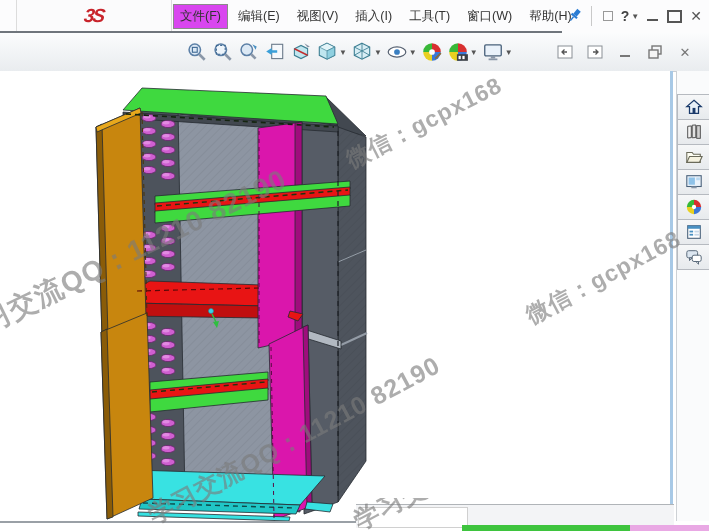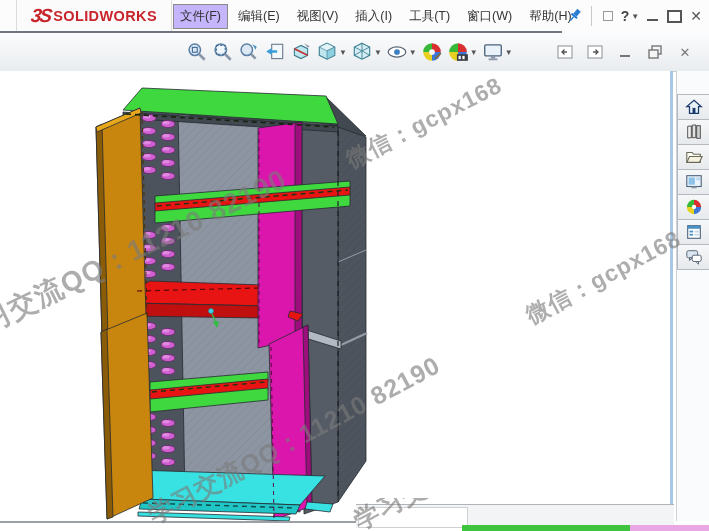--- a/index.html
+++ b/index.html
@@ -7,21 +7,21 @@
        font-family:"Liberation Sans","DejaVu Sans",sans-serif;-webkit-font-smoothing:antialiased;}
   
   .menubar{position:absolute;left:0;top:0;width:709px;height:33px;background:#fcfcfd;}
   .logo-tab{position:absolute;left:16px;top:0;width:154px;height:31px;background:#fbfbfc;
             border-left:1px solid #dcdcdc;border-right:1px solid #dcdcdc;
             display:flex;align-items:center;justify-content:center;gap:3px;}
   .logo-mark{color:#c8242b;font-weight:bold;font-style:italic;font-size:19px;transform:skewX(-8deg);letter-spacing:-2px;}
   .logo-text{color:#c8242b;font-weight:bold;font-size:14.5px;letter-spacing:.4px;}
   .menus{position:absolute;left:173px;top:4px;display:flex;gap:3px;}
   .menu-item{font-size:12.5px;color:#333;padding:4px 7px;white-space:nowrap;}
-  .menu-item.active{border:1px solid #8a8a8a;background:#c4b5fd;padding:3px 6px;}
+  .menu-item.active{border:1px solid #8a8a8a;background:#d946ef;padding:3px 6px;}
   .mb-right{position:absolute;right:2px;top:2px;height:28px;display:flex;align-items:center;}
   .mb-btn{width:22px;height:24px;display:flex;align-items:center;justify-content:center;color:#555;}
   .mb-sep{width:1px;height:20px;background:#c9c9c9;margin:0 5px;}
   .help-q{font-size:14px;font-weight:bold;color:#444;}
   .caret{font-size:8px;color:#555;margin-left:2px;}
   .glyph-box{width:8px;height:8px;border:1px solid #999;}
   .min-bar{width:11px;height:2px;background:#555;margin-top:8px;}
   .max-box{width:11px;height:9px;border:2px solid #555;}
   .close-x{font-size:14px;color:#555;}
   .menubar-line{position:absolute;left:0;top:31px;width:562px;height:2px;background:#6f757c;}
@@ -62,21 +62,20 @@
   .wm5-clip{position:absolute;left:340px;top:498px;width:200px;height:33px;overflow:hidden;z-index:40;pointer-events:none;}
   .wm5{position:absolute;left:8px;top:10px;color:rgba(122,122,122,.62);font-weight:bold;white-space:nowrap;
        font-size:25px;transform:rotate(-28deg);transform-origin:left top;letter-spacing:1px;}
 </style>
 </head>
 <body>
 
 <div class="menubar">
   <div class="logo-tab">
     <span class="logo-mark">3S</span>
-    <span class="logo-text">SOLIDWORKS</span>
   </div>
   <div class="menus">
     <span class="menu-item active">文件(F)</span>
     <span class="menu-item">编辑(E)</span>
     <span class="menu-item">视图(V)</span>
     <span class="menu-item">插入(I)</span>
     <span class="menu-item">工具(T)</span>
     <span class="menu-item">窗口(W)</span>
     <span class="menu-item">帮助(H)</span>
   </div>

